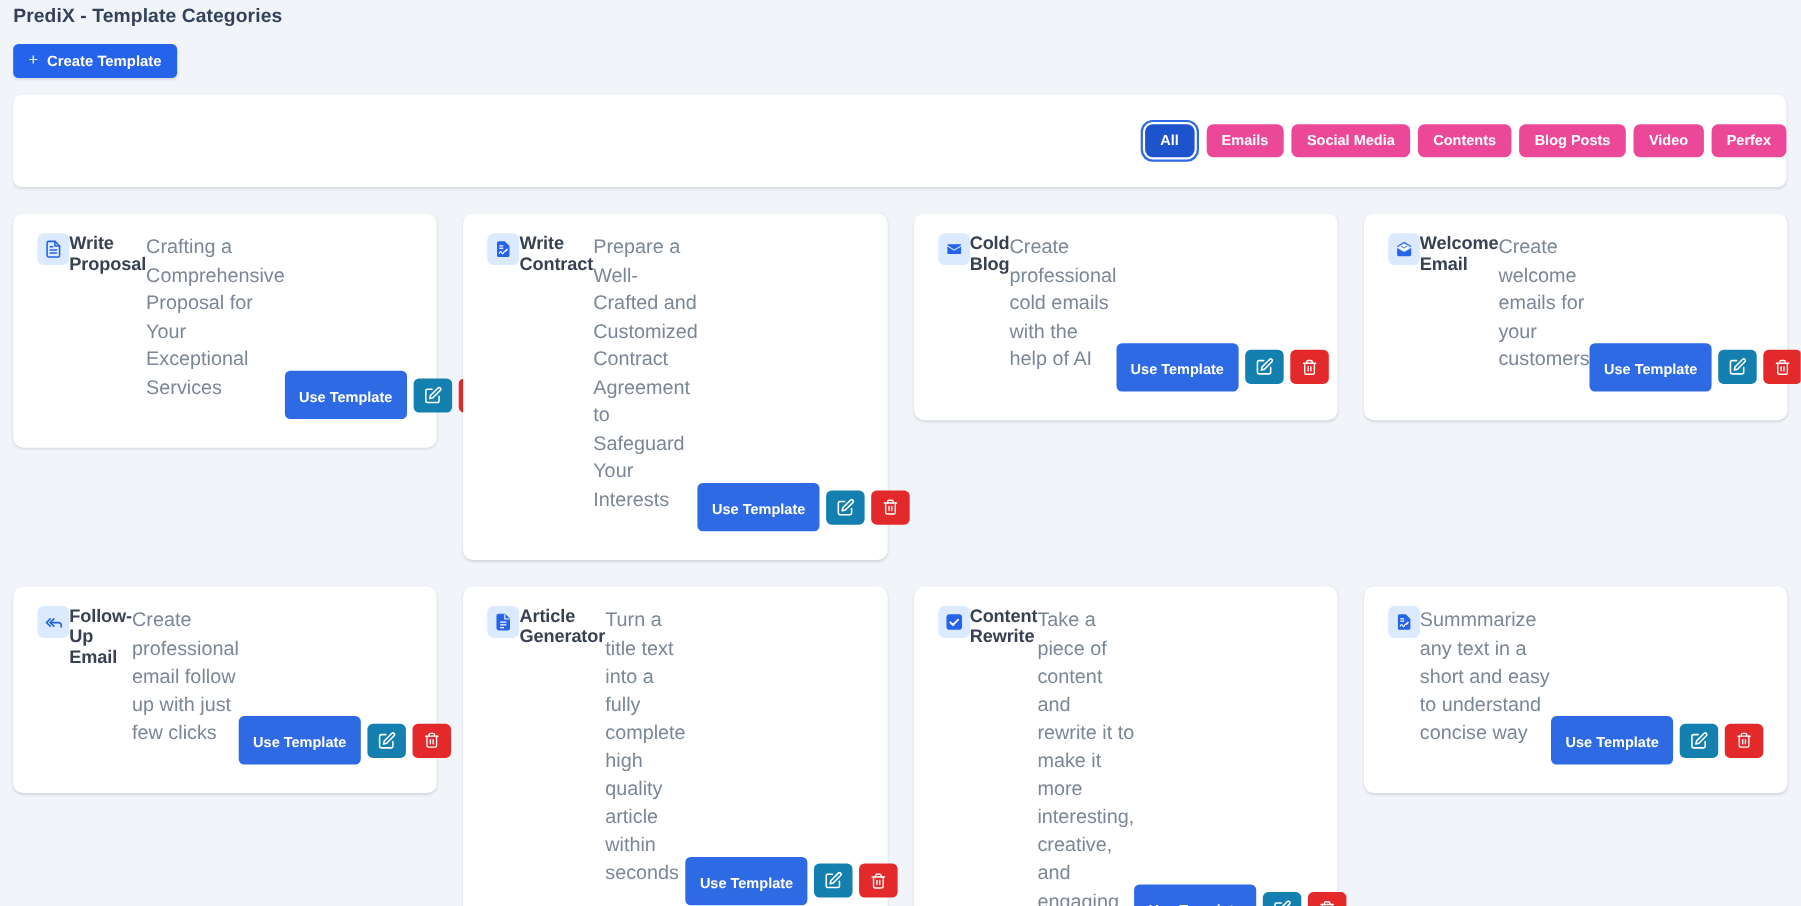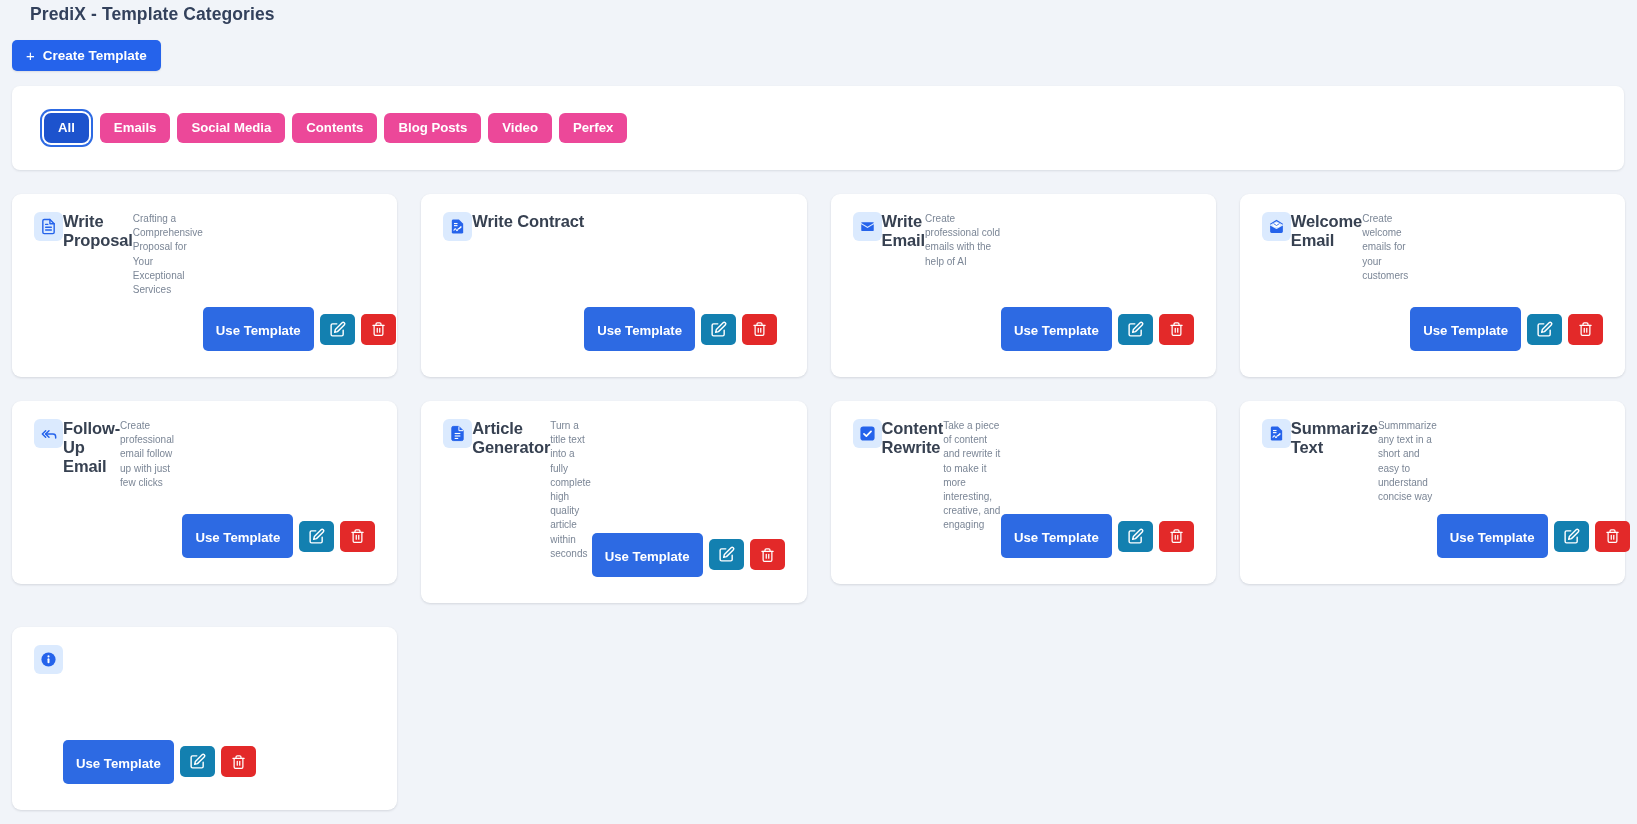--- a/index.html
+++ b/index.html
@@ -24,21 +24,20 @@
   
   .page-title {
     position: absolute;
     left: 12px;
     top: 4px;
     font-size: 17.5px;
     font-weight: 600;
     color: #33415c;
     letter-spacing: 0.1px;
     white-space: nowrap;
-    margin-left: 18px;
   }
 
   .create-btn {
     position: absolute;
     left: 12px;
     top: 40px;
     height: 31px;
     display: inline-flex;
     align-items: center;
     gap: 8px;
@@ -67,20 +66,21 @@
     left: 12px;
     top: 86px;
     width: 1612px;
     height: 84px;
     background: #ffffff;
     border-radius: 8px;
     box-shadow: 0 1px 3px rgba(16,24,40,0.07), 0 1px 2px rgba(16,24,40,0.04);
     display: flex;
     align-items: center;
     padding-left: 28px;
+    justify-content: flex-end;
   }
   .chips {
     display: flex;
     align-items: center;
     gap: 7px;
   }
   .chip {
     height: 30px;
     padding: 0 14px;
     background: #ec4899;
@@ -140,21 +140,21 @@
 
   .card-title {
     font-size: 16.5px;
     font-weight: 700;
     color: #374151;
     margin: 0 0 13px 0;
     line-height: 1.15;
     letter-spacing: -0.1px;
   }
   .card-desc {
-    font-size: 10px;
+    font-size: 18px;
     color: #7b8696;
     line-height: 1.42;
     margin: 0 0 16px 0;
     max-width: 320px;
   }
   .card-actions {
     display: flex;
     align-items: center;
     gap: 6px;
     margin-top: auto;
@@ -249,20 +249,21 @@
           <div class="card-icon">
             <svg width="17" height="17" viewBox="0 0 24 24" fill="#2563eb">
               <path d="M14 2H6a2 2 0 0 0-2 2v16a2 2 0 0 0 2 2h12a2 2 0 0 0 2-2V8l-6-6z"></path>
               <rect x="7" y="7" width="5" height="1.6" fill="#ffffff"></rect>
               <rect x="7" y="10" width="5" height="1.6" fill="#ffffff"></rect>
               <path d="M7 17.2c1.2-2.6 2.2-2.6 3.2-.4.7 1.5 1.4 1.4 2.2-.2l.9-1.8" fill="none" stroke="#ffffff" stroke-width="1.5" stroke-linecap="round"></path>
               <path d="M13.4 14.6l3.4-3.4 1.4 1.4-3.4 3.4z" fill="#ffffff"></path>
             </svg>
           </div>
           <div class="card-title">Write Contract</div>
+          <div class="card-desc">Prepare a Well-Crafted and Customized Contract Agreement to Safeguard Your Interests</div>
           <div class="card-actions">
             <button class="btn-use">Use Template</button>
             <button class="btn-icon btn-edit">
               <svg width="17" height="17" viewBox="0 0 24 24" fill="none" stroke="#ffffff" stroke-width="2" stroke-linecap="round" stroke-linejoin="round">
                 <path d="M11 4H5a2 2 0 0 0-2 2v13a2 2 0 0 0 2 2h13a2 2 0 0 0 2-2v-6"></path>
                 <path d="M18.5 2.5a2.12 2.12 0 0 1 3 3L12 15l-4 1 1-4z"></path>
               </svg>
             </button>
             <button class="btn-icon btn-del">
               <svg width="15" height="16" viewBox="0 0 24 24" fill="none" stroke="#ffffff" stroke-width="2" stroke-linecap="round" stroke-linejoin="round">
@@ -276,21 +277,21 @@
         </div>
       </div>
       <div class="cell">
         <div class="card">
           <div class="card-icon">
             <svg width="17" height="15" viewBox="0 0 24 24" fill="#2563eb">
               <path d="M3 5h18a1 1 0 0 1 1 1v.3l-10 6.2L2 6.3V6a1 1 0 0 1 1-1z"></path>
               <path d="M22 8.3V18a1 1 0 0 1-1 1H3a1 1 0 0 1-1-1V8.3l10 6.2 10-6.2z"></path>
             </svg>
           </div>
-          <div class="card-title">Write Email</div>
+          <div class="card-title">Cold Blog</div>
           <div class="card-desc">Create professional cold emails with the help of AI</div>
           <div class="card-actions">
             <button class="btn-use">Use Template</button>
             <button class="btn-icon btn-edit">
               <svg width="17" height="17" viewBox="0 0 24 24" fill="none" stroke="#ffffff" stroke-width="2" stroke-linecap="round" stroke-linejoin="round">
                 <path d="M11 4H5a2 2 0 0 0-2 2v13a2 2 0 0 0 2 2h13a2 2 0 0 0 2-2v-6"></path>
                 <path d="M18.5 2.5a2.12 2.12 0 0 1 3 3L12 15l-4 1 1-4z"></path>
               </svg>
             </button>
             <button class="btn-icon btn-del">
@@ -430,21 +431,20 @@
         <div class="card">
           <div class="card-icon">
             <svg width="17" height="17" viewBox="0 0 24 24" fill="#2563eb">
               <path d="M14 2H6a2 2 0 0 0-2 2v16a2 2 0 0 0 2 2h12a2 2 0 0 0 2-2V8l-6-6z"></path>
               <rect x="7" y="7" width="5" height="1.6" fill="#ffffff"></rect>
               <rect x="7" y="10" width="5" height="1.6" fill="#ffffff"></rect>
               <path d="M7 17.2c1.2-2.6 2.2-2.6 3.2-.4.7 1.5 1.4 1.4 2.2-.2l.9-1.8" fill="none" stroke="#ffffff" stroke-width="1.5" stroke-linecap="round"></path>
               <path d="M13.4 14.6l3.4-3.4 1.4 1.4-3.4 3.4z" fill="#ffffff"></path>
             </svg>
           </div>
-          <div class="card-title">Summarize Text</div>
           <div class="card-desc">Summmarize any text in a short and easy to understand concise way</div>
           <div class="card-actions">
             <button class="btn-use">Use Template</button>
             <button class="btn-icon btn-edit">
               <svg width="17" height="17" viewBox="0 0 24 24" fill="none" stroke="#ffffff" stroke-width="2" stroke-linecap="round" stroke-linejoin="round">
                 <path d="M11 4H5a2 2 0 0 0-2 2v13a2 2 0 0 0 2 2h13a2 2 0 0 0 2-2v-6"></path>
                 <path d="M18.5 2.5a2.12 2.12 0 0 1 3 3L12 15l-4 1 1-4z"></path>
               </svg>
             </button>
             <button class="btn-icon btn-del">

